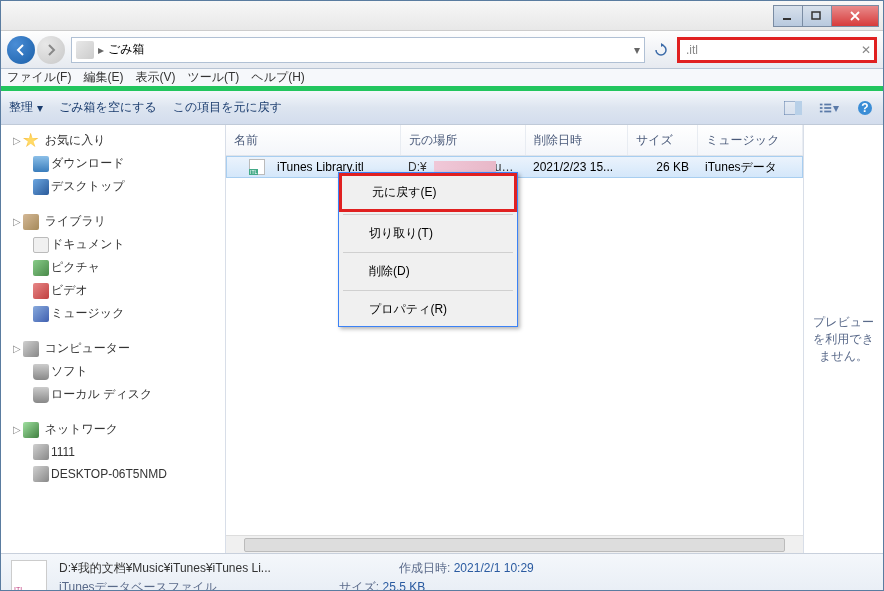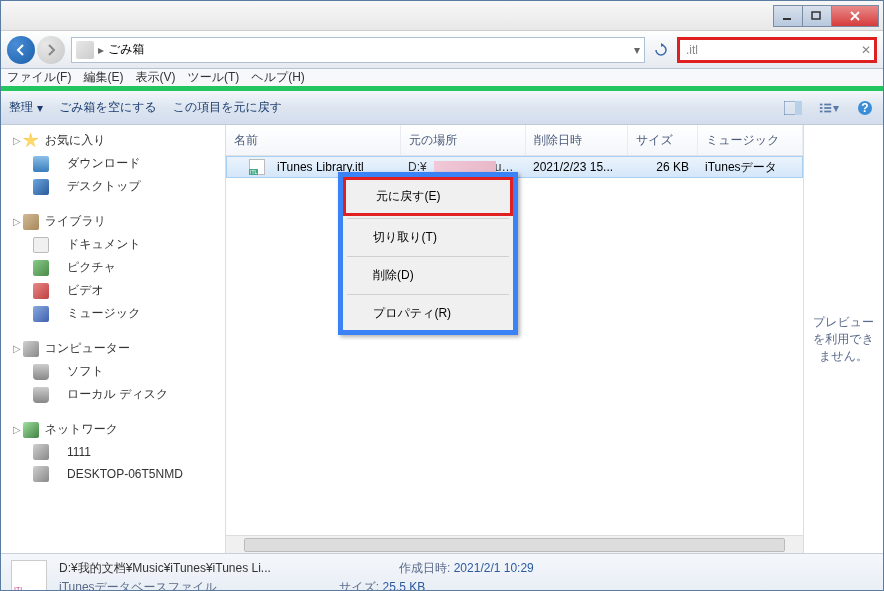--- a/index.html
+++ b/index.html
@@ -35,21 +35,21 @@
     .tool-spacer { flex: 1; }
     .tool-icon { width: 20px; height: 20px; display: flex; align-items: center; justify-content: center; }
     
     
     .main { display: flex; height: 428px; }
     
     
     .sidebar { width: 225px; background: #fff; border-right: 1px solid #d8dee8; overflow: hidden; padding: 4px 0; }
     .nav-group { margin-bottom: 12px; }
     .nav-header { display: flex; align-items: center; gap: 6px; padding: 3px 12px; color: #333; font-weight: normal; }
-    .nav-item { display: flex; align-items: center; gap: 18px; padding: 3px 12px 3px 32px; color: #333; cursor: pointer; }
+    .nav-item { display: flex; align-items: center; gap: 2px; padding: 3px 12px 3px 32px; color: #333; cursor: pointer; }
     .ico { width: 16px; height: 16px; display: inline-block; border-radius: 2px; }
     .ico-fav { background: radial-gradient(circle, #ffd966 30%, #f0a020 100%); clip-path: polygon(50% 0%, 61% 35%, 98% 35%, 68% 57%, 79% 91%, 50% 70%, 21% 91%, 32% 57%, 2% 35%, 39% 35%); }
     .ico-dl { background: linear-gradient(180deg, #8bbfe8 0%, #3a7dbc 100%); }
     .ico-desktop { background: linear-gradient(135deg, #6ba6e0 0%, #2a5a9a 100%); }
     .ico-lib { background: linear-gradient(135deg, #d4b896 0%, #a68a5a 100%); }
     .ico-doc { background: #f0f0f0; border: 1px solid #bbb; }
     .ico-pic { background: linear-gradient(135deg, #88cc88 0%, #4a8a4a 100%); }
     .ico-vid { background: linear-gradient(135deg, #e88888 0%, #c04040 100%); }
     .ico-music { background: linear-gradient(135deg, #88aadd 0%, #4060b0 100%); }
     .ico-comp { background: linear-gradient(135deg, #d0d0d0 0%, #888 100%); }
@@ -73,21 +73,21 @@
     .cell.loc { color:#333; position:relative; }
     .blur-box { position:absolute; left:34px; top:1px; width:62px; height:16px; background: linear-gradient(90deg, #f0c8d8 0%, #e8b8c8 100%); filter: blur(0.5px); }
     
     .scroll-x { height: 18px; background: #f0f0f0; border-top: 1px solid #ddd; position: relative; }
     .scroll-x::after { content:''; position:absolute; left:18px; right:18px; top:2px; height:12px; background:#ddd; border:1px solid #bbb; border-radius:2px; }
     
     
     .preview { width: 80px; border-left: 1px solid #d8dee8; display: flex; align-items: center; justify-content: center; text-align: center; color: #5a6a8a; font-size: 11px; padding: 8px; }
     
     
-    .ctx-menu { position: absolute; left: 337px; top: 171px; width: 180px; background: #f0f0f0; border: 5px solid #3b82f6; box-shadow: 2px 2px 4px rgba(0,0,0,0.3); }
+    .ctx-menu { position: absolute; left: 337px; top: 171px; width: 180px; background: #f0f0f0; border: 1px solid #3b82f6; box-shadow: 2px 2px 4px rgba(0,0,0,0.3); }
     .ctx-item { padding: 8px 14px 8px 30px; cursor: pointer; }
     .ctx-item.hl { border: 3px solid #e02020; position:relative; z-index:2; }
     .ctx-item.bold { font-weight: normal; }
     .ctx-sep { height: 1px; background: #d0d0d0; margin: 2px 4px; }
     
     
     .statusbar { height: 48px; background: linear-gradient(180deg, #f4f7fb 0%, #e6ecf4 100%); border-top: 1px solid #c8d0dc; display: flex; align-items: center; padding: 4px 10px; gap: 12px; }
     .sb-icon { width: 36px; height: 36px; background: #fff; border: 1px solid #ccc; position: relative; }
     .sb-icon::after { content:'ITL'; position:absolute; bottom:2px; left:2px; font-size:7px; color:#c04080; }
     .sb-info { display: flex; flex-direction: column; gap: 2px; }

